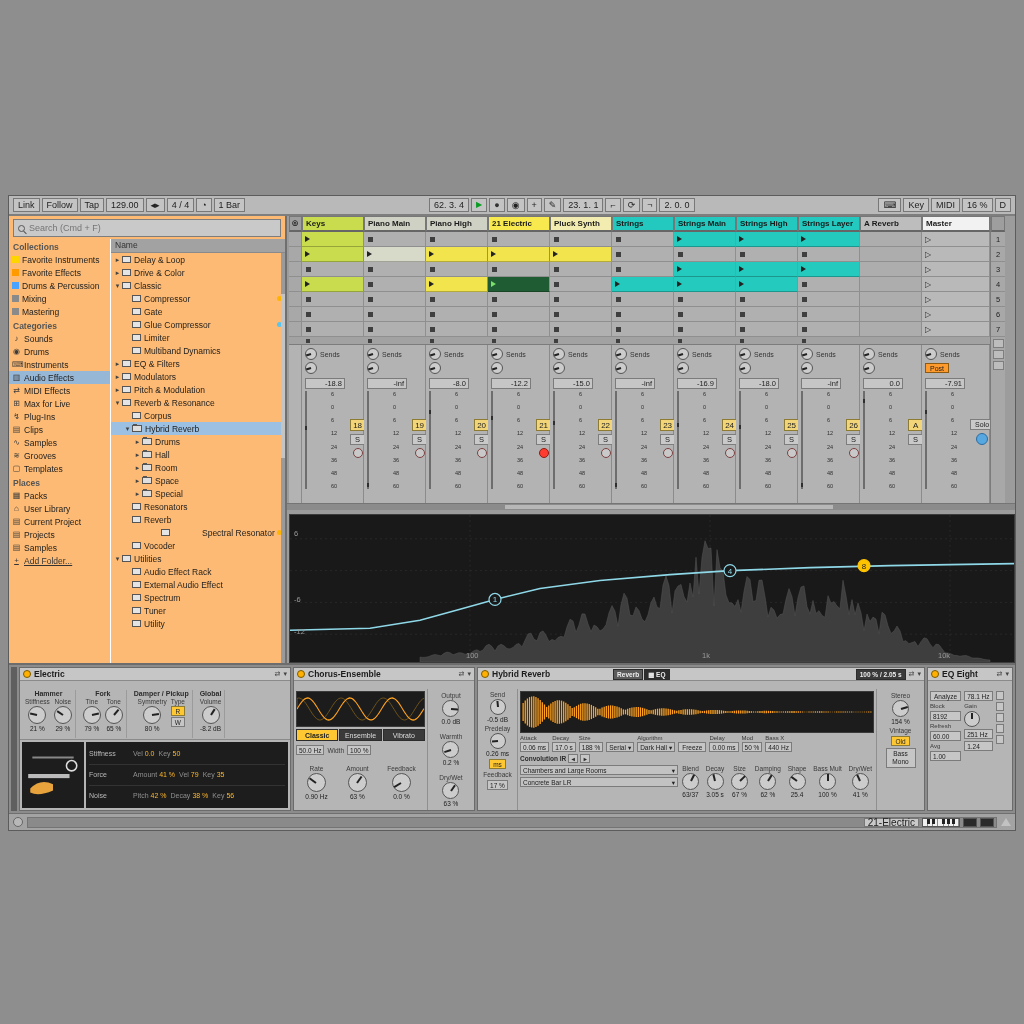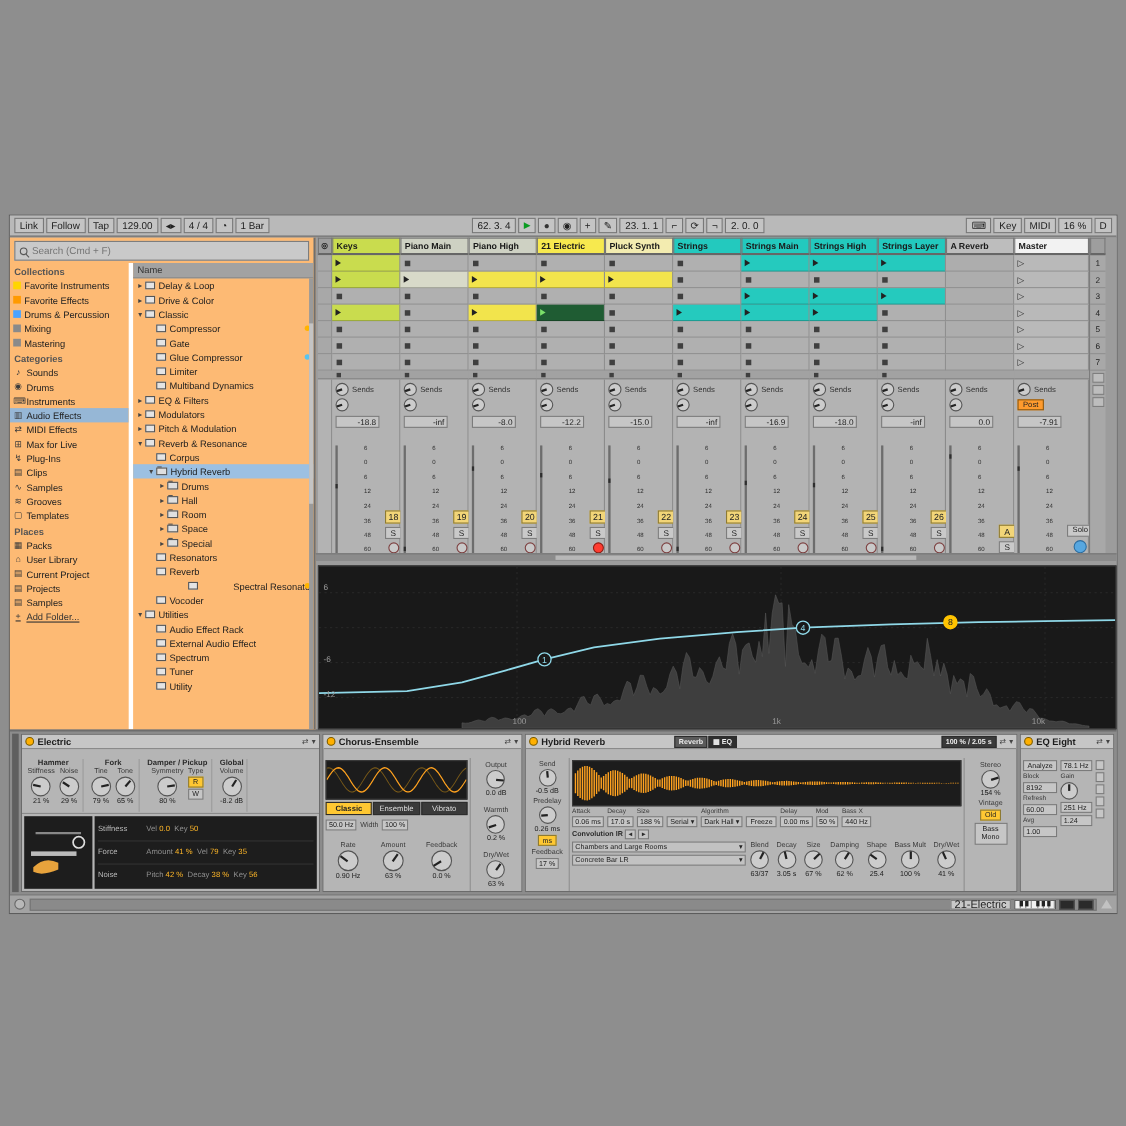--- a/index.html
+++ b/index.html
@@ -15,21 +15,21 @@
   .tbox.rec{color:#333;}
   .tbox.cpu{min-width:30px;justify-content:flex-end;}
   
   .main{display:flex;height:447px;}
   .browser{width:278px;background:#fdba74;border-right:2px solid #6f6f6f;display:flex;flex-direction:column;position:relative;}
   .bsearch{height:18px;margin:3px 4px 2px 4px;background:#c9c9c9;border:1px solid #7d7d7d;display:flex;align-items:center;padding:0 4px;gap:4px;}
   .mag{width:7px;height:7px;border:1px solid #555;border-radius:50%;position:relative;flex:none;}
   .mag::after{content:'';position:absolute;width:4px;height:1px;background:#555;right:-3px;bottom:-2px;transform:rotate(45deg);}
   .bsearch input{border:none;background:transparent;outline:none;font-size:9px;color:#444;width:100%;}
   .bcols{display:flex;flex:1;overflow:hidden;}
-  .bnav{width:112px;border-right:4px solid #ffffff;overflow:hidden;}
+  .bnav{width:102px;border-right:1px solid #ffffff;overflow:hidden;}
   .bsec-title{font-size:8.5px;color:#555;padding:3px 4px 1px 4px;font-weight:bold;}
   .bitem{height:13px;display:flex;align-items:center;gap:3px;padding:0 3px;font-size:8.5px;color:#222;white-space:nowrap;overflow:hidden;}
   .bitem .dot{width:7px;height:7px;flex:none;}
   .bitem .icn{width:9px;flex:none;font-size:8px;color:#3b3b3b;text-align:center;}
   .bitem.sel{background:#96b7d6;}
   .bitem.addf{color:#333;text-decoration:underline;}
   .btreewrap{flex:1;display:flex;flex-direction:column;overflow:hidden;position:relative;}
   .tname-hdr{height:14px;background:#a2a2a2;border-bottom:1px solid #8a8a8a;font-size:8.5px;color:#333;padding:1px 4px;}
   .trow{height:13px;display:flex;align-items:center;font-size:8.5px;color:#1e1e1e;white-space:nowrap;position:relative;padding-right:8px;}
   .trow.sel{background:#9cc0e2;}
@@ -50,21 +50,21 @@
   .ptri{width:0;height:0;border-left:5px solid #222;border-top:3.5px solid transparent;border-bottom:3.5px solid transparent;margin-left:3px;}
   .clip{border-bottom:1px solid rgba(0,0,0,.25);}
   .hatch{background-image:repeating-linear-gradient(45deg,rgba(0,0,0,.18) 0 2px,transparent 2px 5px);}
   .stoprow{height:8px;background:#a2a2a2;border-bottom:1px solid #7c7c7c;display:flex;align-items:center;}
   .stoprow .stopsq{width:4px;height:4px;}
   .mix{flex:1;background:#b3b3b3;border-right:1px solid #8b8b8b;display:flex;flex-direction:column;padding:2px 2px 0 3px;}
   .sends{height:30px;}
   .sendrow{display:flex;align-items:center;gap:3px;height:14px;}
   .sendlbl{font-size:7px;color:#333;}
   .dbbox{height:11px;width:40px;border:1px solid #7b7b7b;background:#c6c6c6;font-size:7.5px;text-align:right;padding:0 2px;line-height:9px;color:#222;margin:1px 0;}
-  .farea{flex:1;display:flex;gap:12px;margin-top:1px;align-items:flex-end;}
+  .farea{flex:1;display:flex;gap:12px;margin-top:1px;}
   .fader{width:9px;height:98px;background:#9d9d9d;border:1px solid #6d6d6d;position:relative;}
   .fhandle{position:absolute;left:-1px;right:-1px;height:4px;background:#2e2e2e;}
   .meter{width:4px;height:98px;background:#242424;position:relative;overflow:hidden;}
   .mfill{position:absolute;left:0;right:0;bottom:0;background:linear-gradient(to top,#27c427,#9be03a);}
   .scale{height:98px;display:flex;flex-direction:column;justify-content:space-between;font-size:5.5px;color:#2e2e2e;line-height:6px;}
   .btncol{display:flex;flex-direction:column;align-items:center;gap:3px;margin-left:1px;margin-top:28px;}
   .numbtn{width:15px;height:12px;background:#f2d578;border:1px solid #8d7a33;font-size:8px;text-align:center;line-height:11px;color:#222;}
   .sbtn{width:15px;height:11px;background:#c9c9c9;border:1px solid #7d7d7d;font-size:7.5px;text-align:center;line-height:10px;}
   .armbtn{width:10px;height:10px;border-radius:50%;border:1px solid #7d4040;background:#c9c9c9;}
   .armbtn.on{background:#ff3c30;border-color:#8c1d14;}

